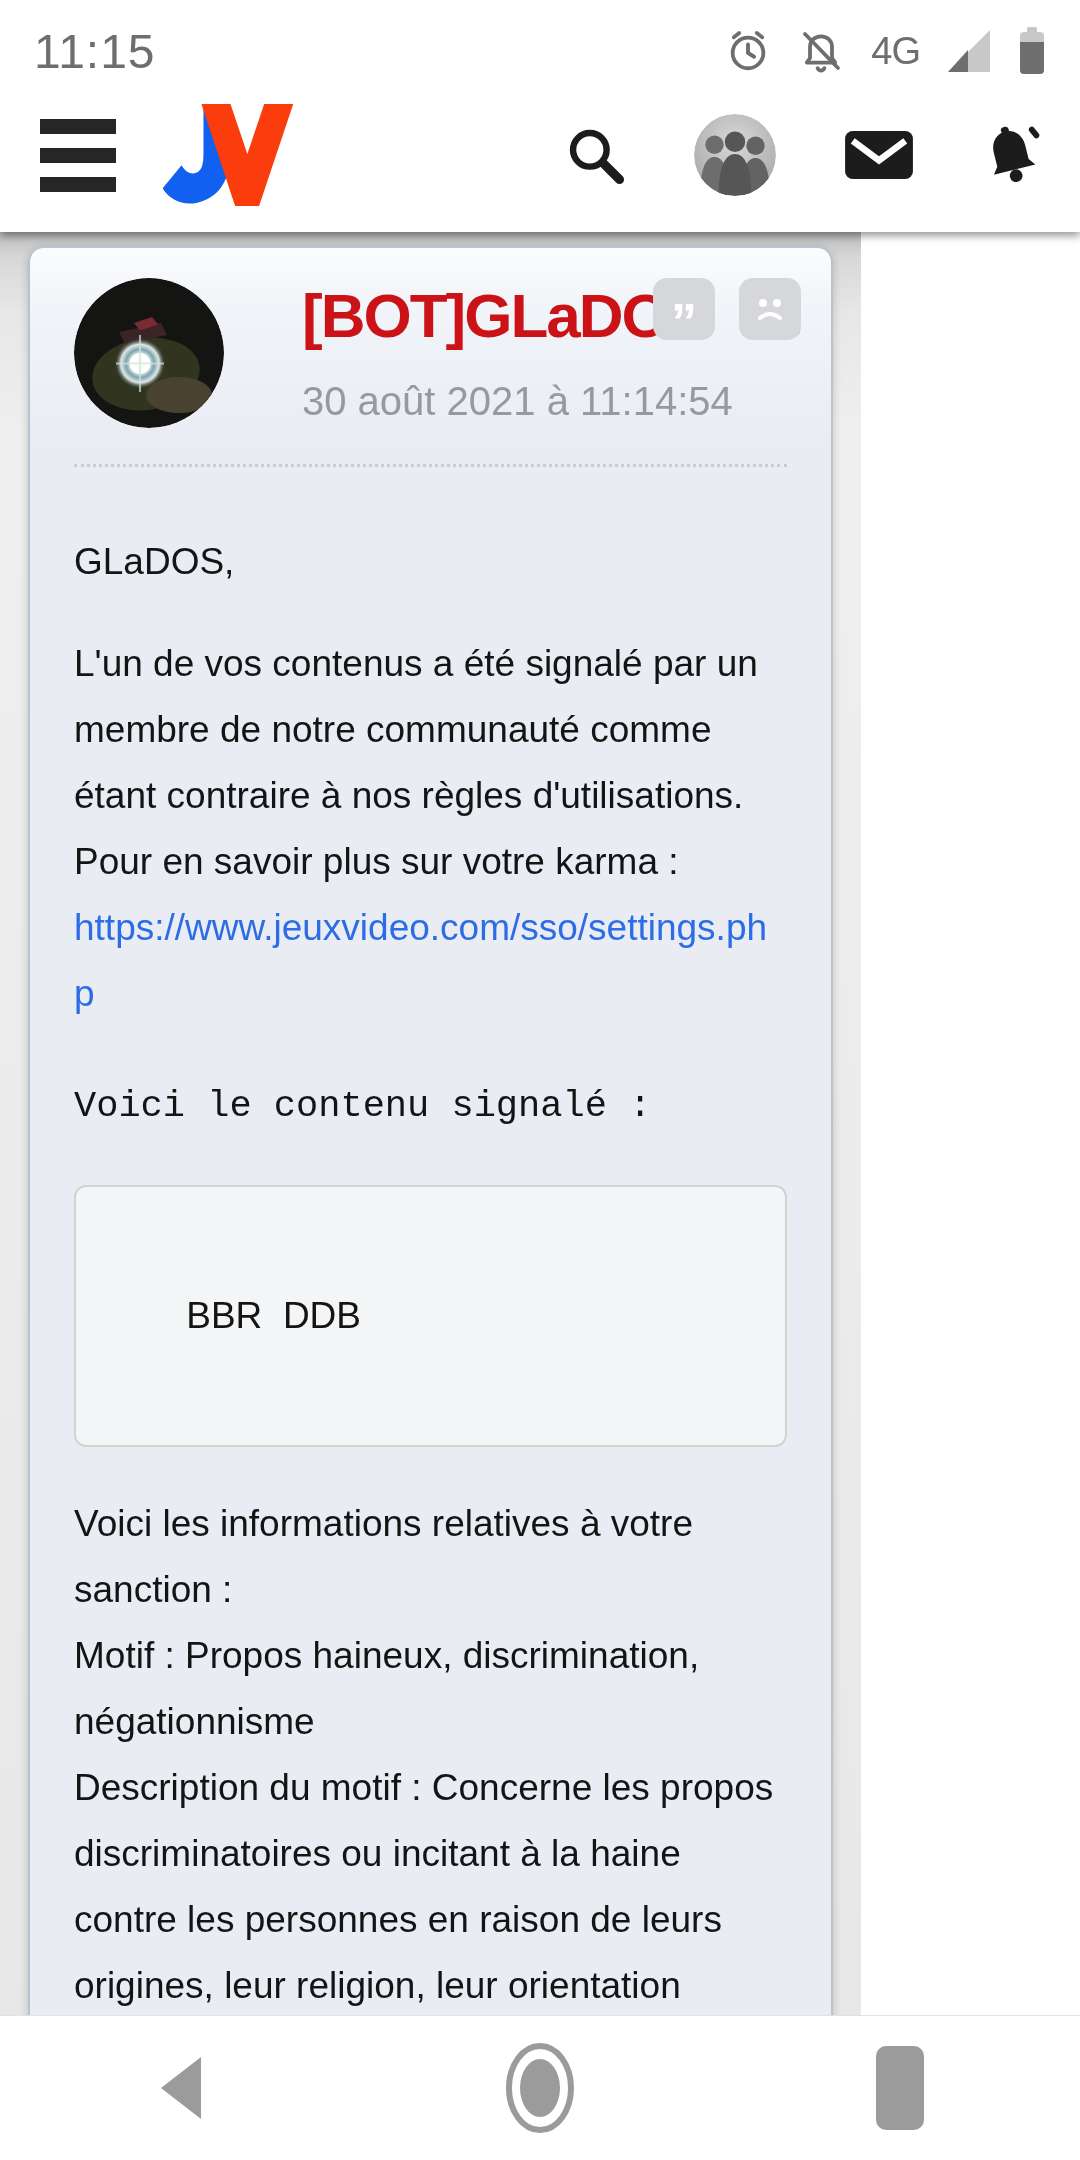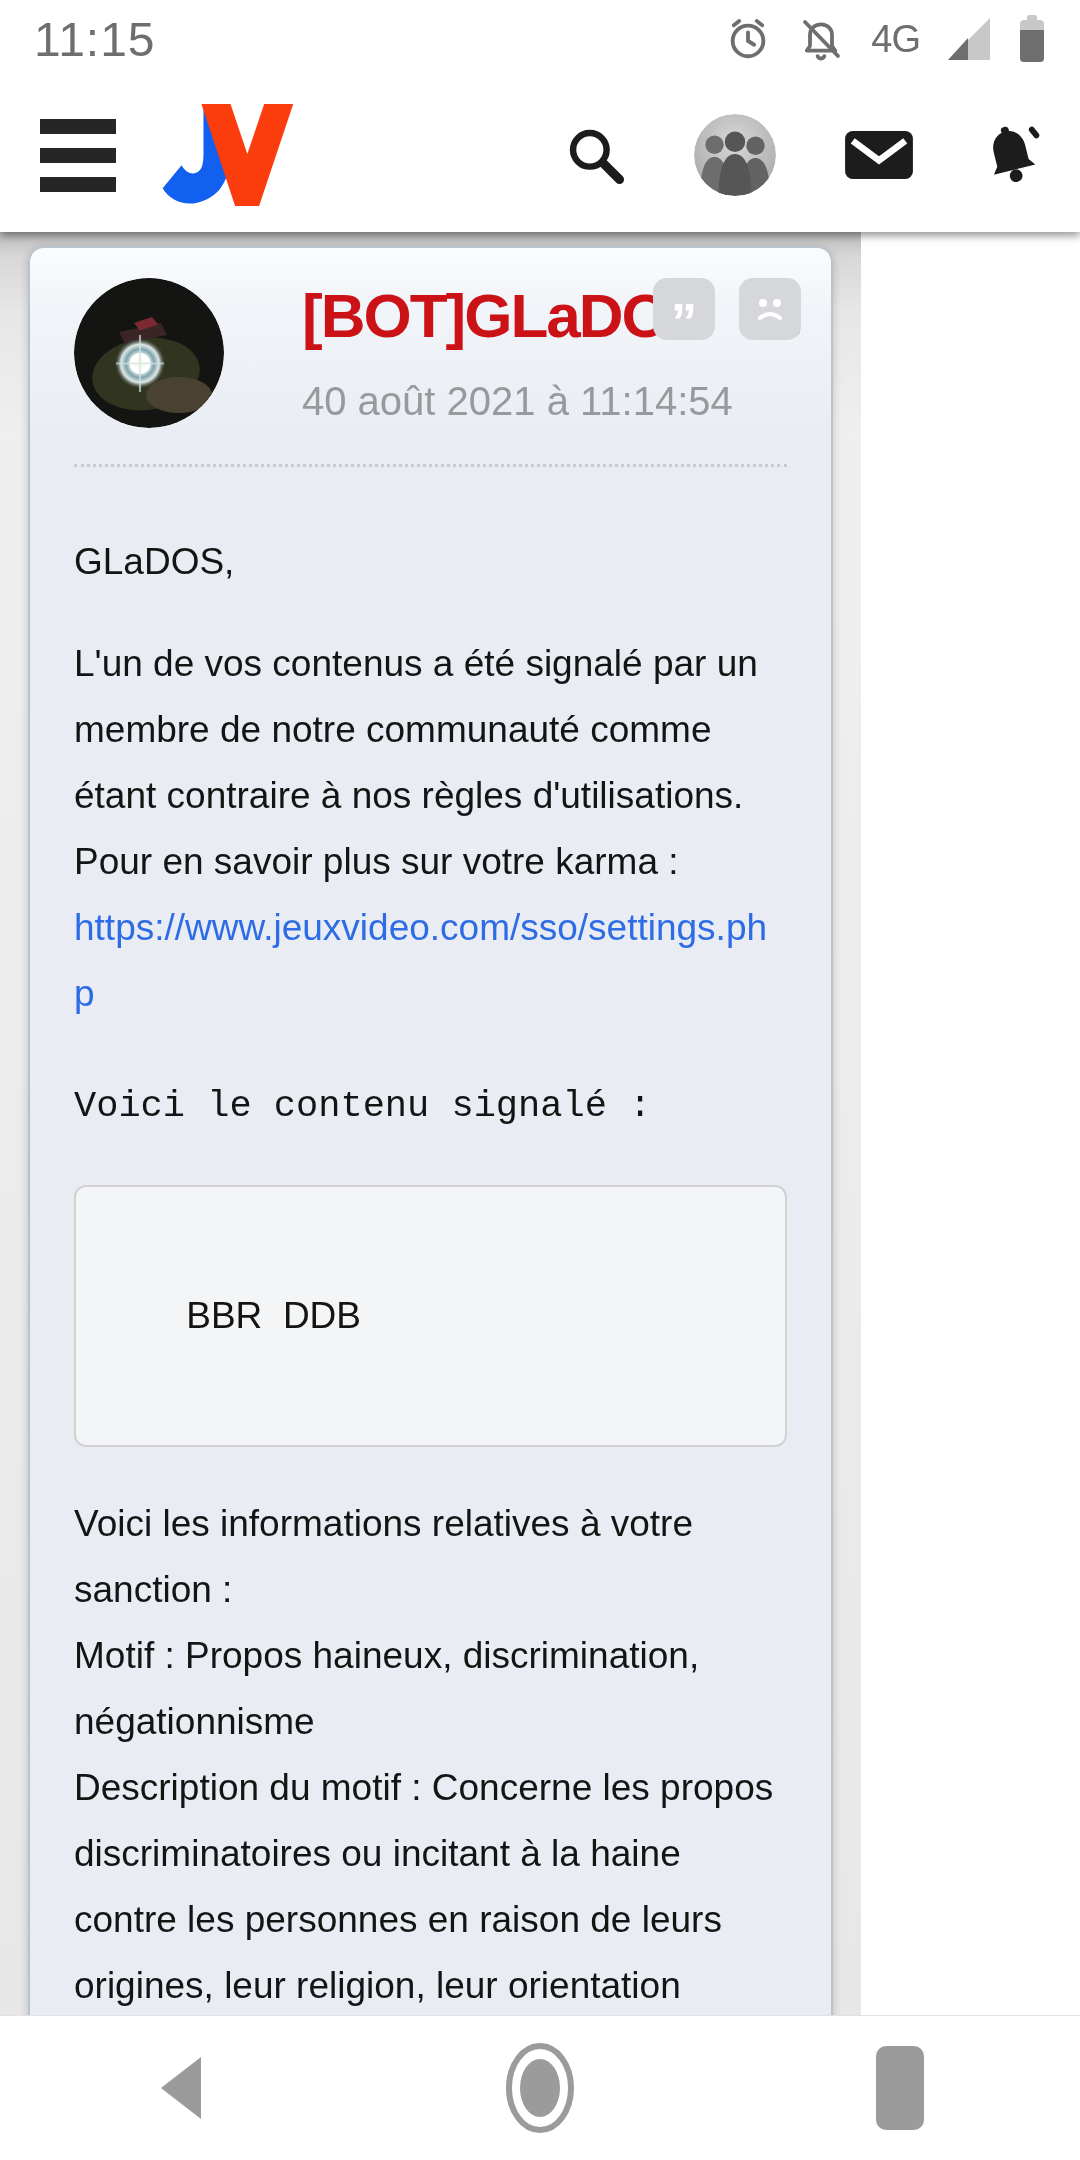--- a/index.html
+++ b/index.html
@@ -3,21 +3,21 @@
 <meta charset="utf-8">
 <style>
   html,body{margin:0;padding:0;}
   body{
     width:1080px;height:2160px;position:relative;overflow:hidden;
     background:#ffffff;font-family:"Liberation Sans", sans-serif;
     -webkit-font-smoothing:antialiased;
   }
   
   .status-bar{
-    position:absolute;top:0;left:0;width:1080px;height:78px;background:#fff;
+    position:absolute;top:12px;left:0;width:1080px;height:78px;background:#fff;
     display:flex;align-items:center;justify-content:space-between;
     padding:0 34px;box-sizing:border-box;z-index:30;
   }
   .status-time{font-size:48px;color:#6e6e6e;letter-spacing:1px;}
   .status-icons{display:flex;align-items:center;gap:26px;}
   .status-icons svg{display:block;}
   .net-label{font-size:38px;font-weight:normal;color:#6e6e6e;letter-spacing:-1px;}
   
   .app-bar{
     position:absolute;top:78px;left:0;width:1080px;height:154px;background:#fff;
@@ -186,21 +186,21 @@
         </svg>
       </span>
       <div class="msg-meta">
         <div class="author-row">
           <span class="author-name">[BOT]GLaDOS</span>
           <svg width="60" height="48" viewBox="0 0 64 48">
             <rect x="1" y="2" width="62" height="44" rx="7" fill="#999b9e"></rect>
             <path d="M8 11 L32 29 L56 11" stroke="#e9edf3" stroke-width="6" fill="none"></path>
           </svg>
         </div>
-        <div class="msg-date">40 août 2021 à 11:14:54</div>
+        <div class="msg-date">30 août 2021 à 11:14:54</div>
       </div>
       <div class="msg-actions">
         <button class="icon-btn" aria-label="citer">
           <span class="quote-glyph">”</span>
         </button>
         <button class="icon-btn" aria-label="signaler">
           <svg width="40" height="40" viewBox="0 0 40 40">
             <circle cx="13" cy="14" r="4" fill="#fff"></circle>
               <circle cx="27" cy="14" r="4" fill="#fff"></circle>
             <path d="M10 29 Q20 21 30 29" stroke="#fff" stroke-width="4" fill="none" stroke-linecap="round"></path>

